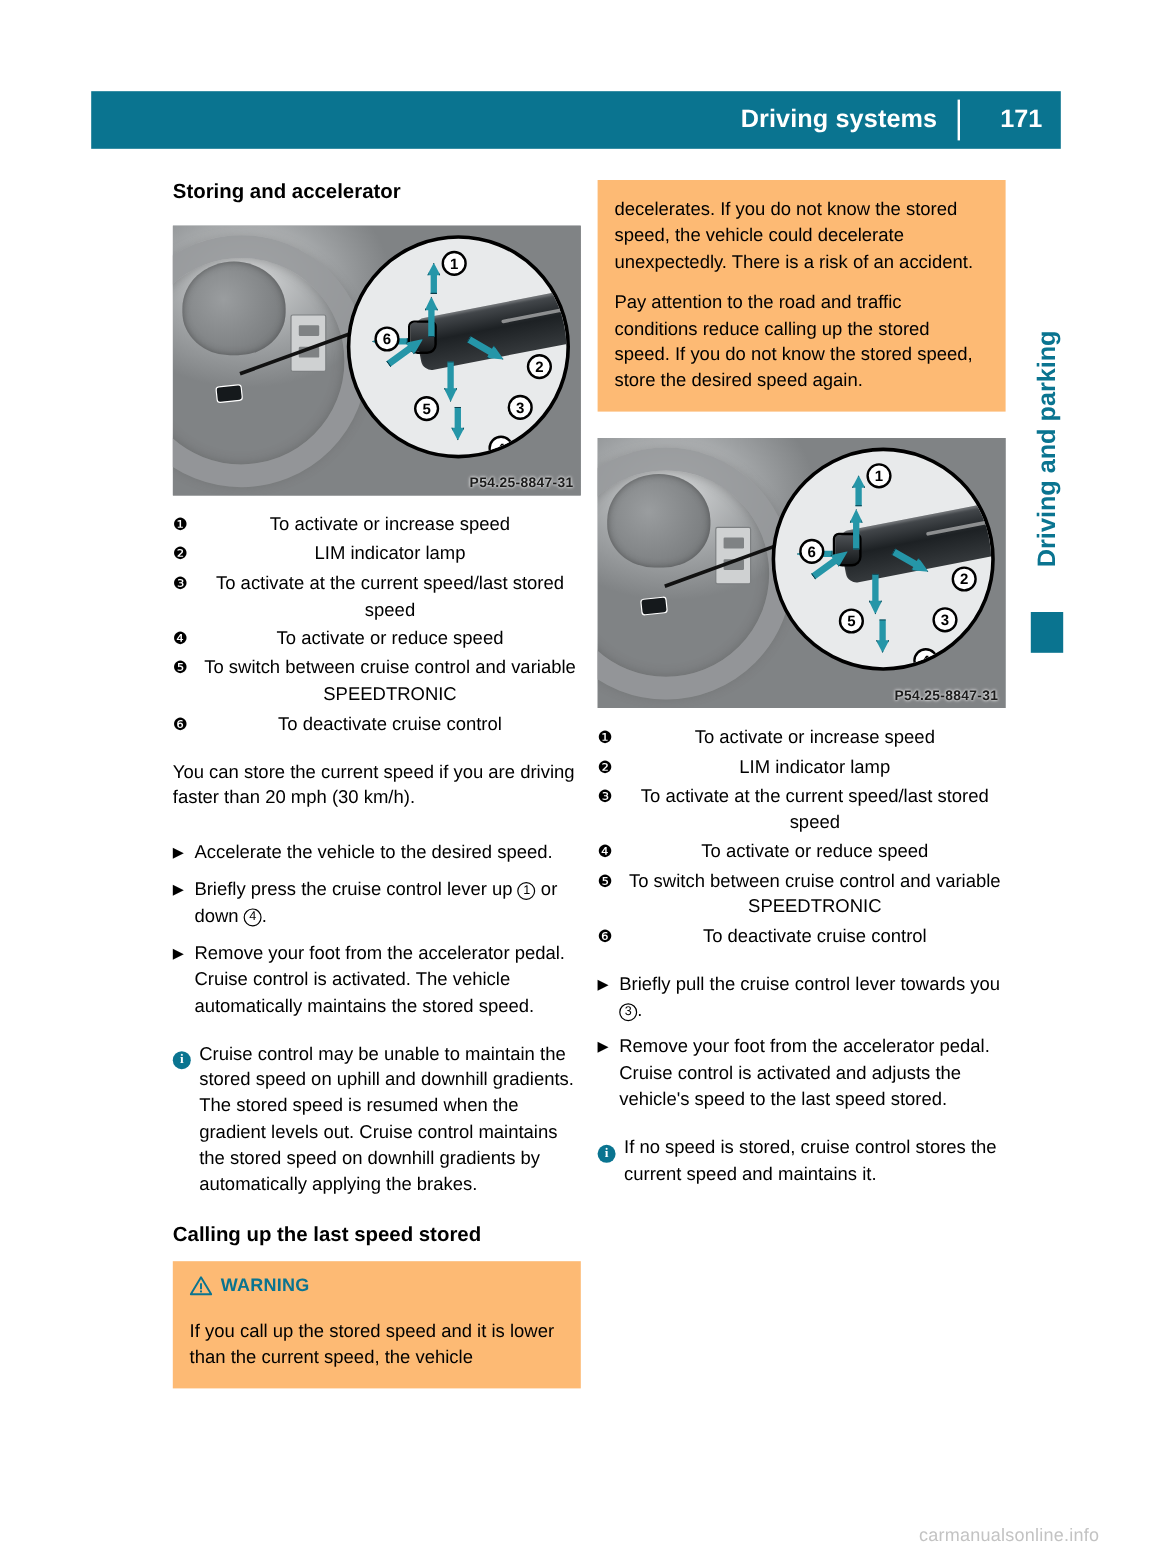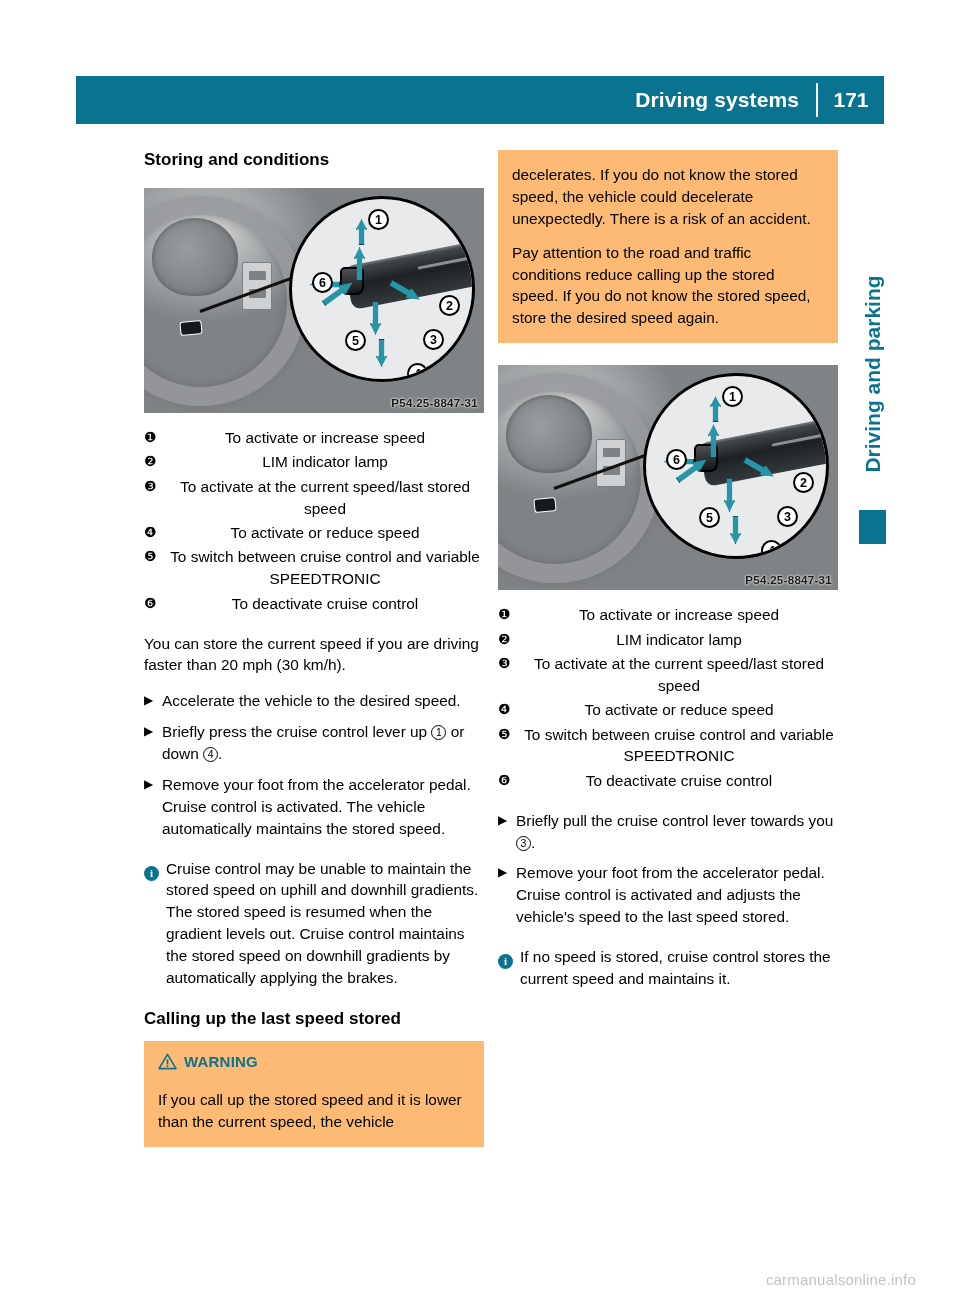--- a/index.html
+++ b/index.html
@@ -36,20 +36,21 @@
     width: 2px;
     height: 34px;
     background: #ffffff;
   }
   .header-page {
     color: #ffffff;
     font-size: 21px;
     font-weight: bold;
     width: 66px;
     text-align: center;
+    margin-left: 18px;
   }
 
   
   .side-tab {
     position: absolute;
     left: 846px;
     top: 250px;
     width: 40px;
     height: 330px;
   }
@@ -257,21 +258,21 @@
     font-size: 14px;
     line-height: 1.56;
   }
   .legend-txt { flex: 1; text-align: center; }
 
   
   p.para {
     font-size: 15.4px;
     line-height: 1.42;
     color: #000;
-    margin-bottom: 14px;
+    margin-bottom: 24px;
   }
   ul.steps { list-style: none; margin-bottom: 14px; }
   ul.steps li {
     display: flex;
     font-size: 15.4px;
     line-height: 1.42;
     color: #000;
     margin-bottom: 9px;
   }
   .step-bullet {
@@ -373,21 +374,21 @@
 </div>
 
 <div class="side-tab">
   <div class="side-tab-label">Driving and parking</div>
   <div class="side-tab-marker"></div>
 </div>
 
 <div class="col col-left">
 
 
-  <h2 class="sub-title">Storing and conditions</h2>
+  <h2 class="sub-title">Storing and accelerator</h2>
 
   <div class="figure">
     <div class="fig-photo"></div>
     <div class="fig-wheel"></div>
     <div class="fig-cluster"></div>
     <div class="fig-panel"></div>
     <div class="fig-leader"></div>
     <div class="fig-stub"></div>
     <div class="fig-circle">
       <div class="fig-lever"></div>

